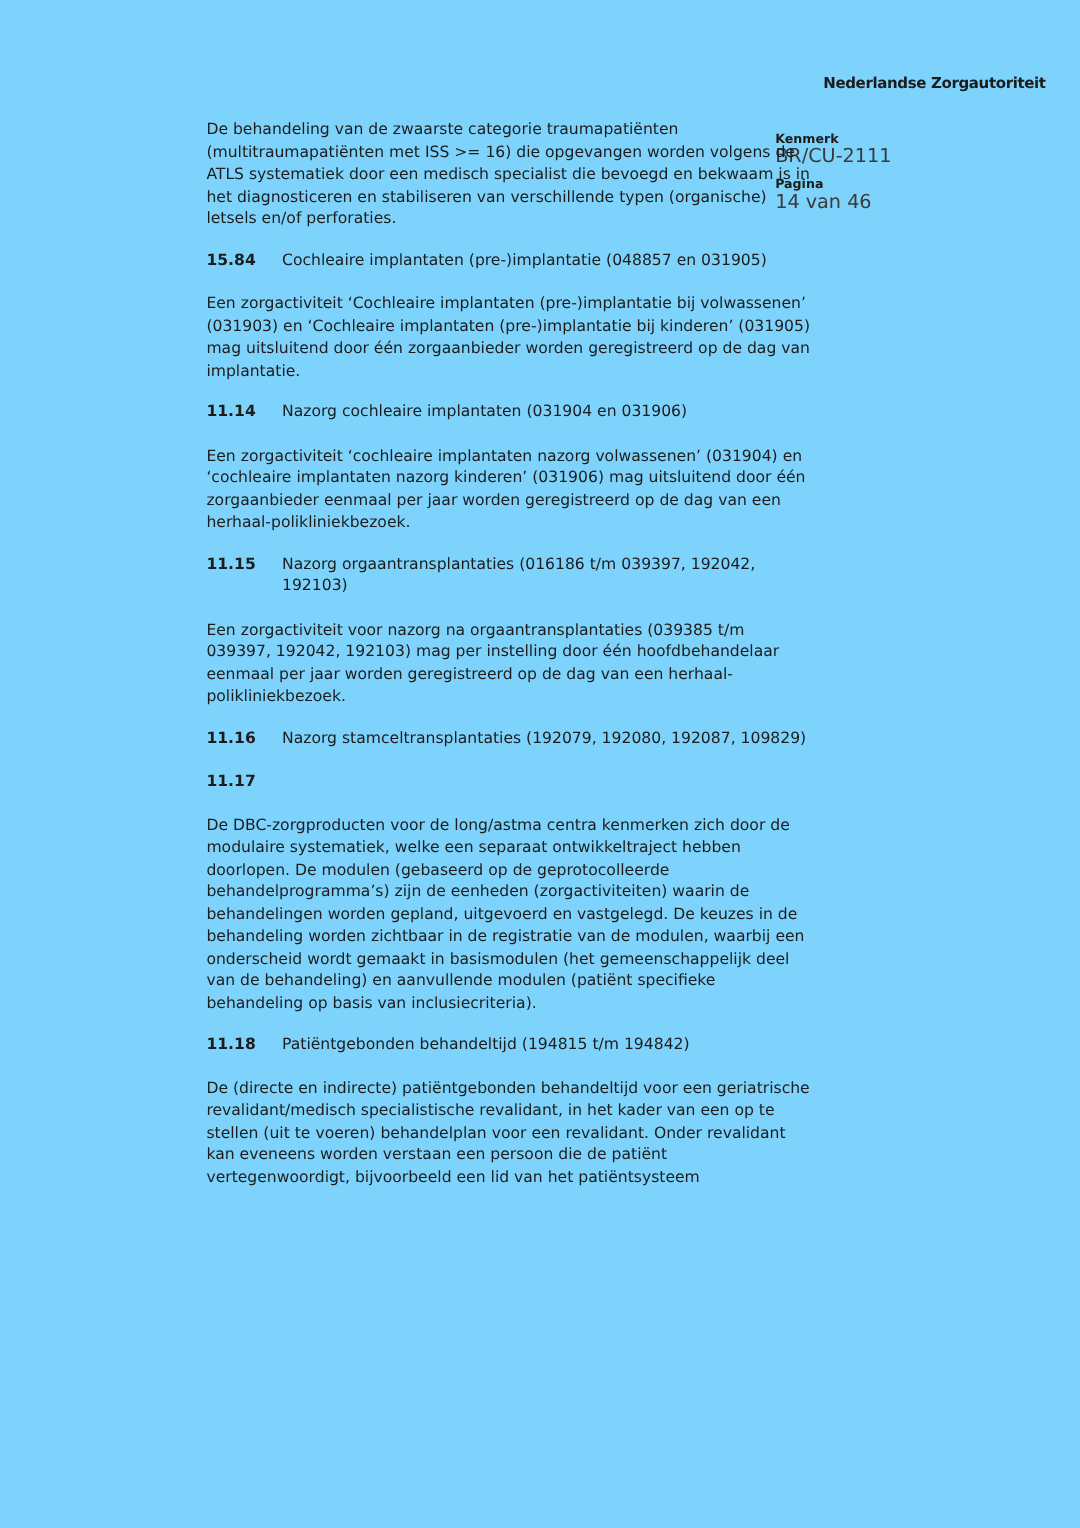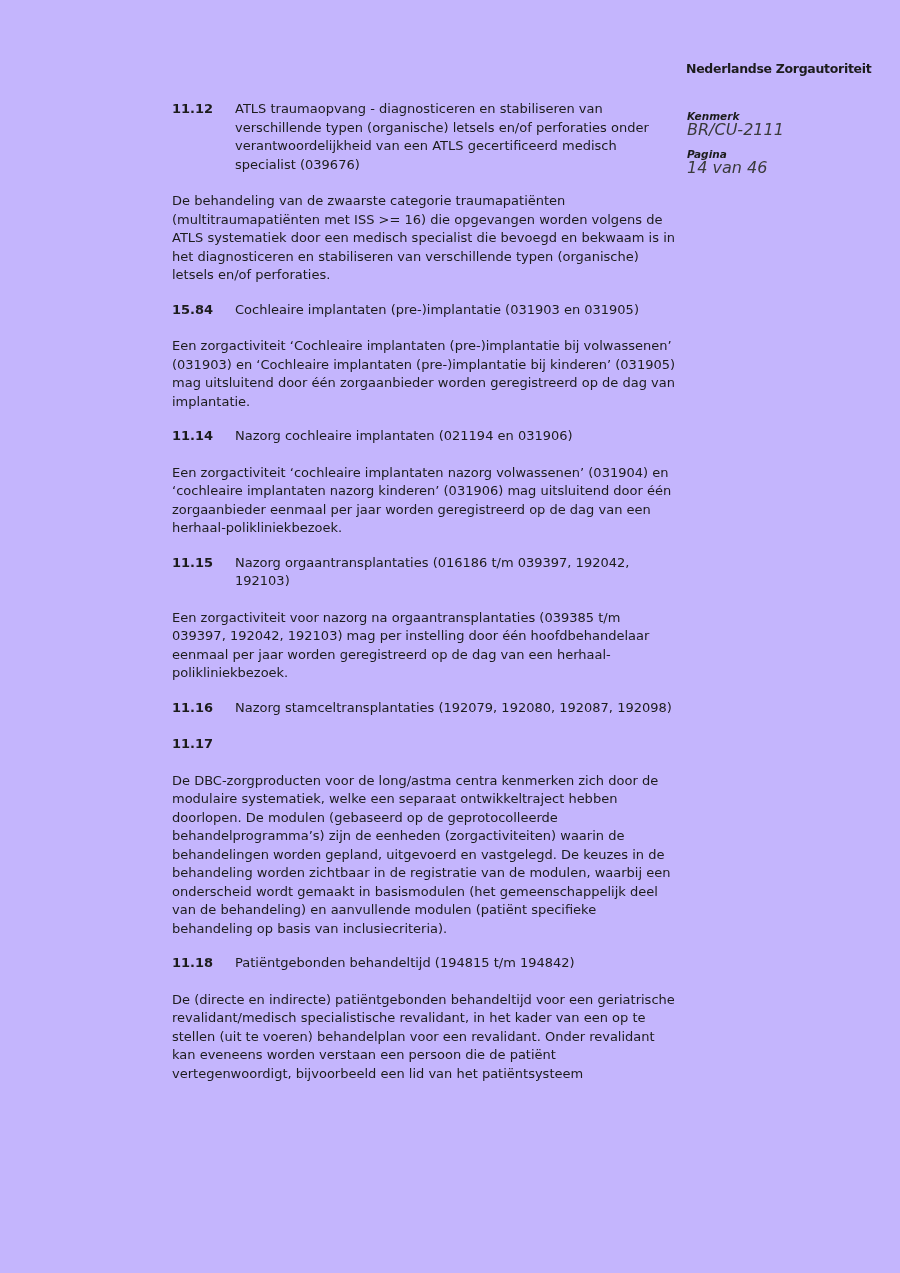--- a/index.html
+++ b/index.html
@@ -4,39 +4,38 @@
 <style>
   html, body {
     margin: 0;
     padding: 0;
     background: #ffffff;
   }
   .page {
     position: relative;
     width: 900px;
     height: 1273px;
-    background: #c4b5fd;
+    background: #7dd3fc;
     font-family: "DejaVu Sans", "Liberation Sans", sans-serif;
     color: #1c1c1c;
     overflow: hidden;
   }
   .brand {
     position: absolute;
     left: 686px;
     top: 61px;
     font-size: 12.5px;
     font-weight: bold;
     letter-spacing: -0.3px;
     white-space: nowrap;
   }
   .meta {
     position: absolute;
-    left: 687px;
+    left: 646px;
     top: 110px;
-    font-style: italic;
   }
   .meta-label {
     font-weight: bold;
     font-size: 10.5px;
     line-height: 13px;
     color: #1c1c1c;
   }
   .meta-value {
     font-size: 16px;
     line-height: 14px;
@@ -76,51 +75,47 @@
 
   <div class="meta">
     <div class="meta-label">Kenmerk</div>
     <div class="meta-value">BR/CU-2111</div>
     <div class="meta-label">Pagina</div>
     <div class="meta-value">14 van 46</div>
   </div>
 
   <main class="content" id="sections">
       <section>
-        <div class="sec-heading">
-          <span class="sec-num">11.12</span>
-          <span class="sec-title">ATLS traumaopvang - diagnosticeren en stabiliseren van verschillende typen (organische) letsels en/of perforaties onder verantwoordelijkheid van een ATLS gecertificeerd medisch specialist (039676)</span>
-        </div>
         <p class="sec-body">De behandeling van de zwaarste categorie traumapatiënten (multitraumapatiënten met ISS &gt;= 16) die opgevangen worden volgens de ATLS systematiek door een medisch specialist die bevoegd en bekwaam is in het diagnosticeren en stabiliseren van verschillende typen (organische) letsels en/of perforaties.</p>
       </section>
       <section>
         <div class="sec-heading">
           <span class="sec-num">15.84</span>
-          <span class="sec-title">Cochleaire implantaten (pre-)implantatie (031903 en 031905)</span>
+          <span class="sec-title">Cochleaire implantaten (pre-)implantatie (048857 en 031905)</span>
         </div>
         <p class="sec-body">Een zorgactiviteit ‘Cochleaire implantaten (pre-)implantatie bij volwassenen’ (031903) en ‘Cochleaire implantaten (pre-)implantatie bij kinderen’ (031905) mag uitsluitend door één zorgaanbieder worden geregistreerd op de dag van implantatie.</p>
       </section>
       <section>
         <div class="sec-heading">
           <span class="sec-num">11.14</span>
-          <span class="sec-title">Nazorg cochleaire implantaten (021194 en 031906)</span>
+          <span class="sec-title">Nazorg cochleaire implantaten (031904 en 031906)</span>
         </div>
         <p class="sec-body">Een zorgactiviteit ‘cochleaire implantaten nazorg volwassenen’ (031904) en ‘cochleaire implantaten nazorg kinderen’ (031906) mag uitsluitend door één zorgaanbieder eenmaal per jaar worden geregistreerd op de dag van een herhaal-polikliniekbezoek.</p>
       </section>
       <section>
         <div class="sec-heading">
           <span class="sec-num">11.15</span>
           <span class="sec-title">Nazorg orgaantransplantaties (016186 t/m 039397, 192042, 192103)</span>
         </div>
         <p class="sec-body">Een zorgactiviteit voor nazorg na orgaantransplantaties (039385 t/m 039397, 192042, 192103) mag per instelling door één hoofdbehandelaar eenmaal per jaar worden geregistreerd op de dag van een herhaal-polikliniekbezoek.</p>
       </section>
       <section>
         <div class="sec-heading">
           <span class="sec-num">11.16</span>
-          <span class="sec-title">Nazorg stamceltransplantaties (192079, 192080, 192087, 192098)</span>
+          <span class="sec-title">Nazorg stamceltransplantaties (192079, 192080, 192087, 109829)</span>
         </div>
       </section>
       <section>
         <div class="sec-heading">
           <span class="sec-num">11.17</span>
         </div>
         <p class="sec-body">De DBC-zorgproducten voor de long/astma centra kenmerken zich door de modulaire systematiek, welke een separaat ontwikkeltraject hebben doorlopen. De modulen (gebaseerd op de geprotocolleerde behandelprogramma’s) zijn de eenheden (zorgactiviteiten) waarin de behandelingen worden gepland, uitgevoerd en vastgelegd. De keuzes in de behandeling worden zichtbaar in de registratie van de modulen, waarbij een onderscheid wordt gemaakt in basismodulen (het gemeenschappelijk deel van de behandeling) en aanvullende modulen (patiënt specifieke behandeling op basis van inclusiecriteria).</p>
       </section>
       <section>
         <div class="sec-heading">

